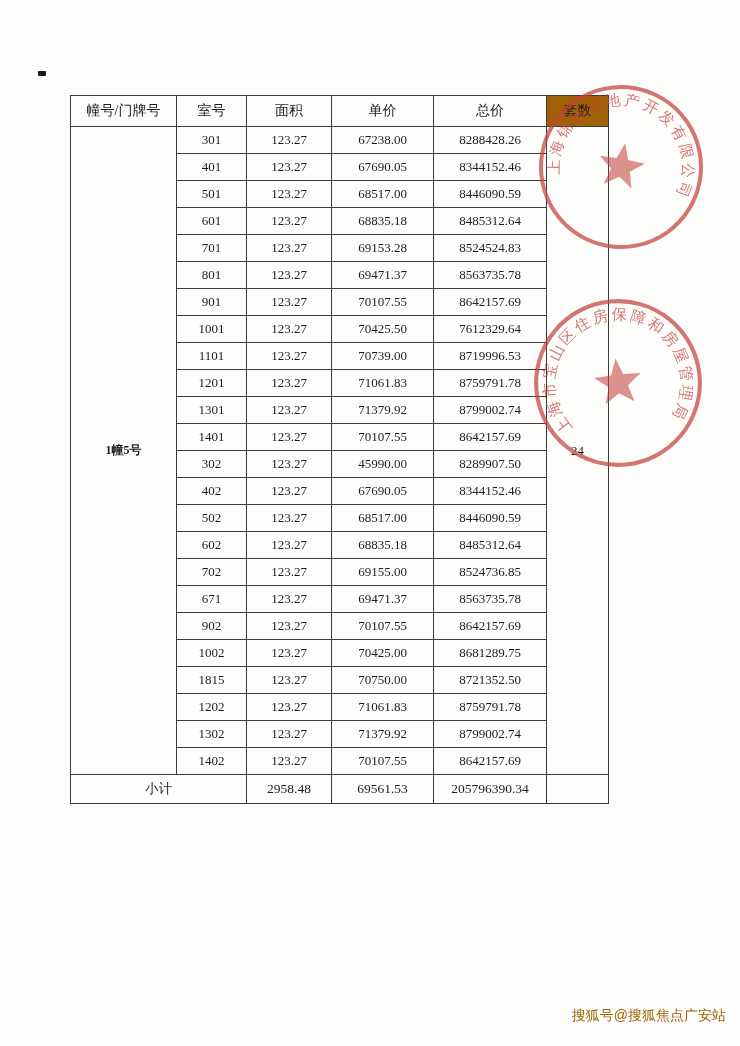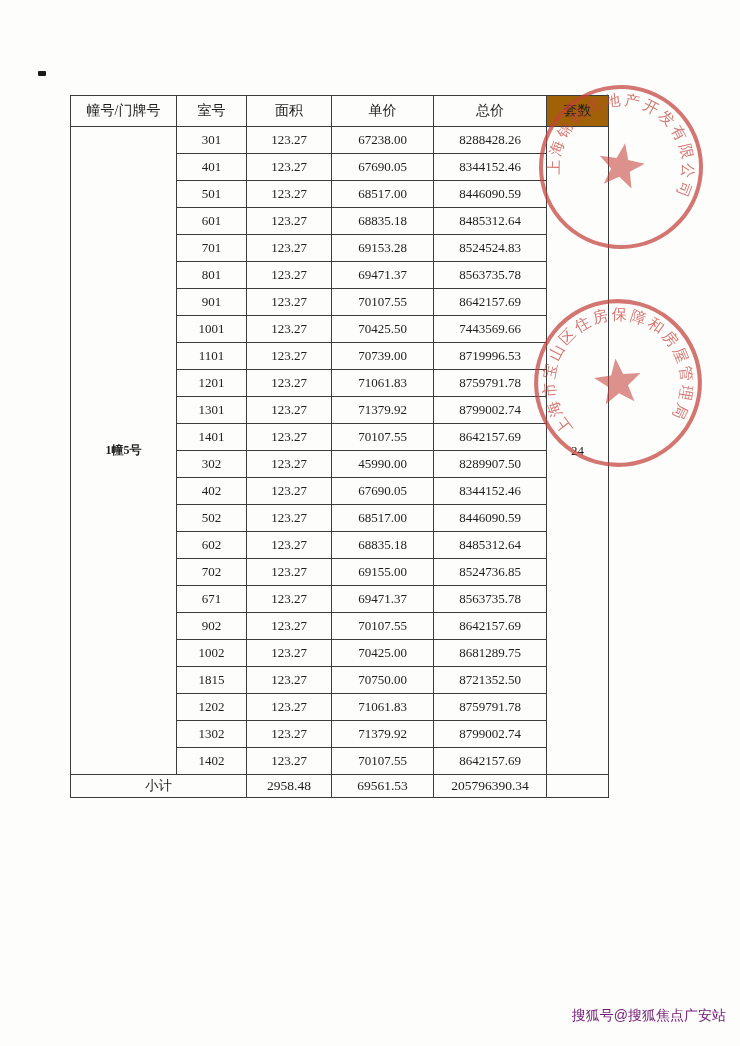--- a/index.html
+++ b/index.html
@@ -37,33 +37,33 @@
     font-size: 13px;
     color: #1d1d1d;
     height: 27px;
     padding: 0 2px;
     font-weight: normal;
     font-family: "Liberation Serif", serif;
   }
   .price-table thead th { height: 31px; font-size: 14px; }
   .price-table th.units-header { background: #a16207; }
   .price-table td.building { font-weight: bold; font-size: 12px; }
-  .price-table tr.subtotal-row td { height: 23px; font-size: 13.5px; }
+  .price-table tr.subtotal-row td { height: 29px; font-size: 13.5px; }
   .stamp {
     position: absolute;
     pointer-events: none;
     opacity: 0.72;
   }
   .stamp.stamp-1 { left: 536px; top: 82px; transform: rotate(10deg); }
   .stamp.stamp-2 { left: 531px; top: 296px; transform: rotate(-6deg); }
   .footer-credit {
     position: absolute;
     right: 14px;
     top: 1007px;
-    color: #701a75;
+    color: #a16207;
     font-size: 14px;
     font-family: "Liberation Sans", sans-serif;
     white-space: nowrap;
   }
 </style>
 </head>
 <body>
 
 <div class="page">
 
@@ -130,21 +130,21 @@
         <tr>
           <td>901</td>
           <td>123.27</td>
           <td>70107.55</td>
           <td>8642157.69</td>
         </tr>
         <tr>
           <td>1001</td>
           <td>123.27</td>
           <td>70425.50</td>
-          <td>7443569.66</td>
+          <td>7612329.64</td>
         </tr>
         <tr>
           <td>1101</td>
           <td>123.27</td>
           <td>70739.00</td>
           <td>8719996.53</td>
         </tr>
         <tr>
           <td>1201</td>
           <td>123.27</td>

